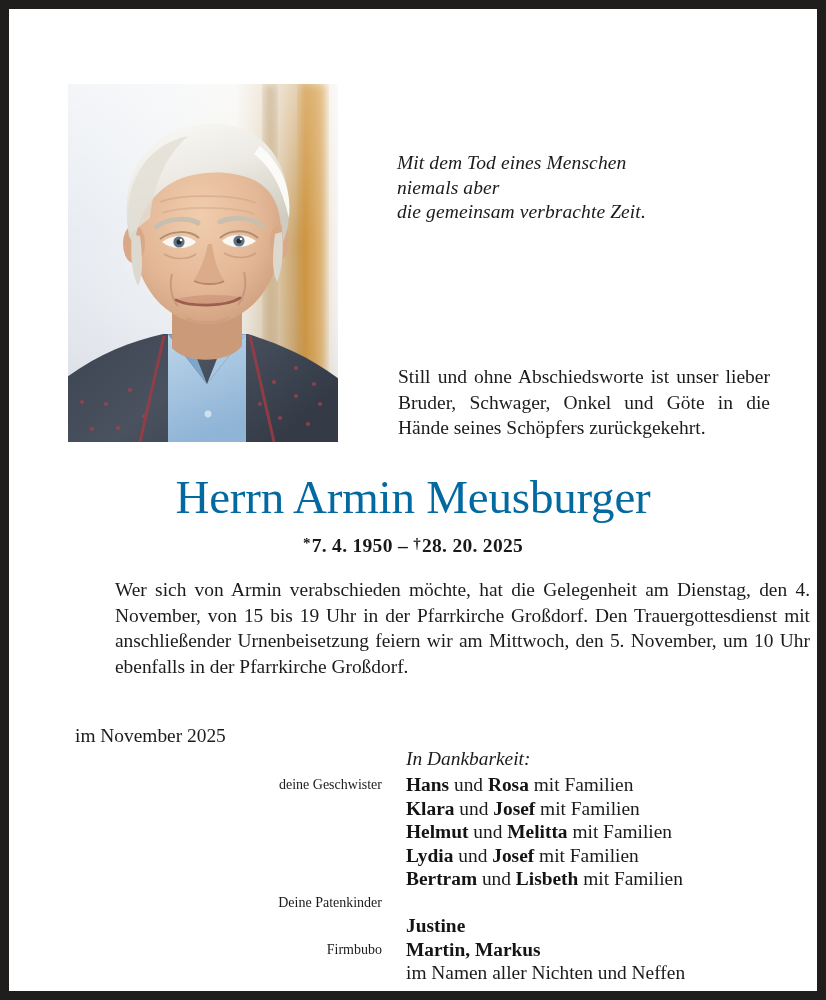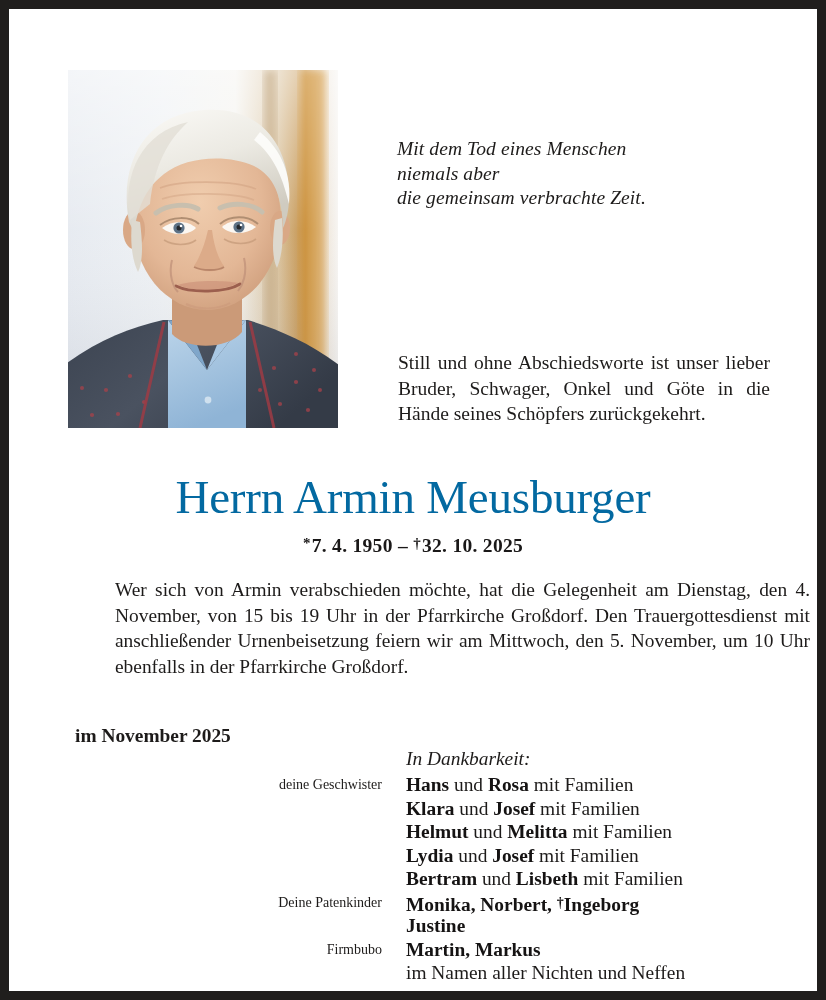--- a/index.html
+++ b/index.html
@@ -29,21 +29,21 @@
     width: 100%;
     height: 100%;
     box-sizing: border-box;
     padding: 0;
   }
 
   
   .top-area {
     position: absolute;
     left: 0;
-    top: 0;
+    top: 14px;
     right: 0;
     height: 430px;
   }
 
   .portrait {
     position: absolute;
     left: 59px;
     top: 61px;
     width: 270px;
     height: 358px;
@@ -135,21 +135,20 @@
     white-space: nowrap;
   }
   .month {
     position: absolute;
     left: 66px;
     top: 714px;
     font-size: 19.4px;
     line-height: 25.6px;
     color: #1d1b1a;
     white-space: nowrap;
-    font-weight: bold;
   }
 
   
   .family {
     position: absolute;
     left: 0;
     top: 738px;
     width: 100%;
   }
   .thanks-head {
@@ -337,21 +336,21 @@
       </div>
 
       <div class="intro">Still und ohne Abschiedsworte ist unser lieber Bruder, Schwager, Onkel und Göte in die Hände seines Schöpfers zurückgekehrt.</div>
     </div>
 
     <div class="name-line">Herrn Armin Meusburger</div>
 
     <div class="dates-line">
       <span class="sym">*</span><span>7. 4. 1950</span>
       <span>–</span>
-      <span class="sym">†</span><span>32. 10. 2025</span>
+      <span class="sym">†</span><span>28. 20. 2025</span>
     </div>
 
     <div class="body-par">Wer sich von Armin verabschieden möchte, hat die Gelegenheit am Dienstag, den 4. November, von 15 bis 19 Uhr in der Pfarrkirche Großdorf. Den Trauergottesdienst mit anschließender Urnenbeisetzung feiern wir am Mittwoch, den 5. November, um 10 Uhr ebenfalls in der Pfarrkirche Großdorf.</div>
 
     <div class="month">im November 2025</div>
 
     <div class="family">
       <div class="thanks-head">In Dankbarkeit:</div>
       <div class="fam-rows" id="fam-rows">
           <div class="fam-row">
@@ -365,21 +364,20 @@
             <div class="fam-names"><b>Helmut</b><span> und </span><b>Melitta</b><span> mit Familien</span></div>
           </div>
           <div class="fam-row">
             <div class="fam-names"><b>Lydia</b><span> und </span><b>Josef</b><span> mit Familien</span></div>
           </div>
           <div class="fam-row">
             <div class="fam-names"><b>Bertram</b><span> und </span><b>Lisbeth</b><span> mit Familien</span></div>
           </div>
           <div class="fam-row">
             <div class="fam-label">Deine Patenkinder</div>
-            <div class="fam-names"><b>Monika, Norbert, </b><b class="sup">†</b><b>Ingeborg</b></div>
           </div>
           <div class="fam-row">
             <div class="fam-names"><b>Justine</b></div>
           </div>
           <div class="fam-row">
             <div class="fam-label">Firmbubo</div>
             <div class="fam-names"><b>Martin, Markus</b></div>
           </div>
           <div class="fam-row">
             <div class="fam-names"><span>im Namen aller Nichten und Neffen</span></div>

